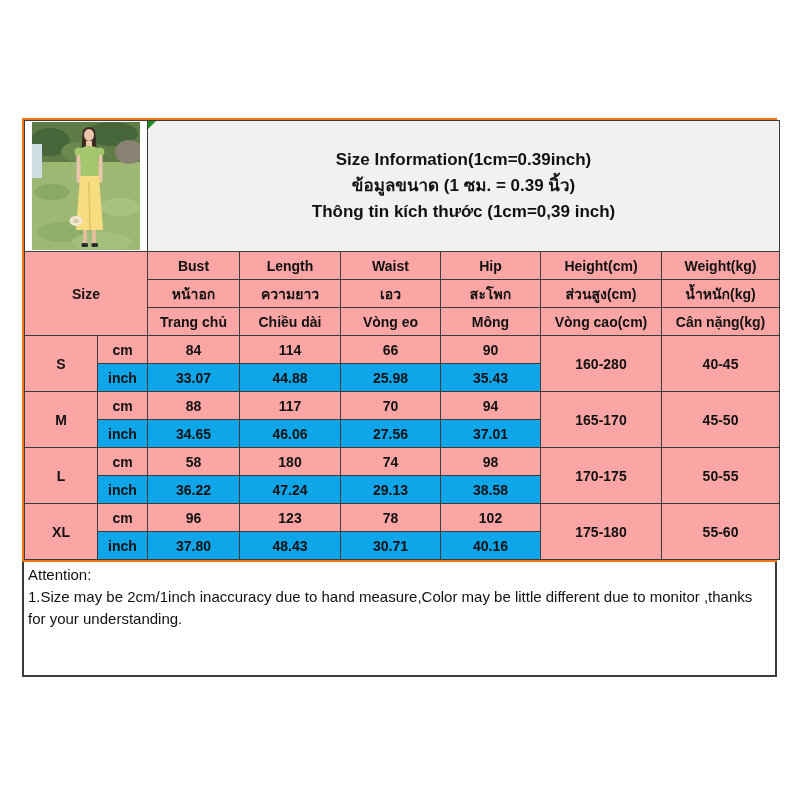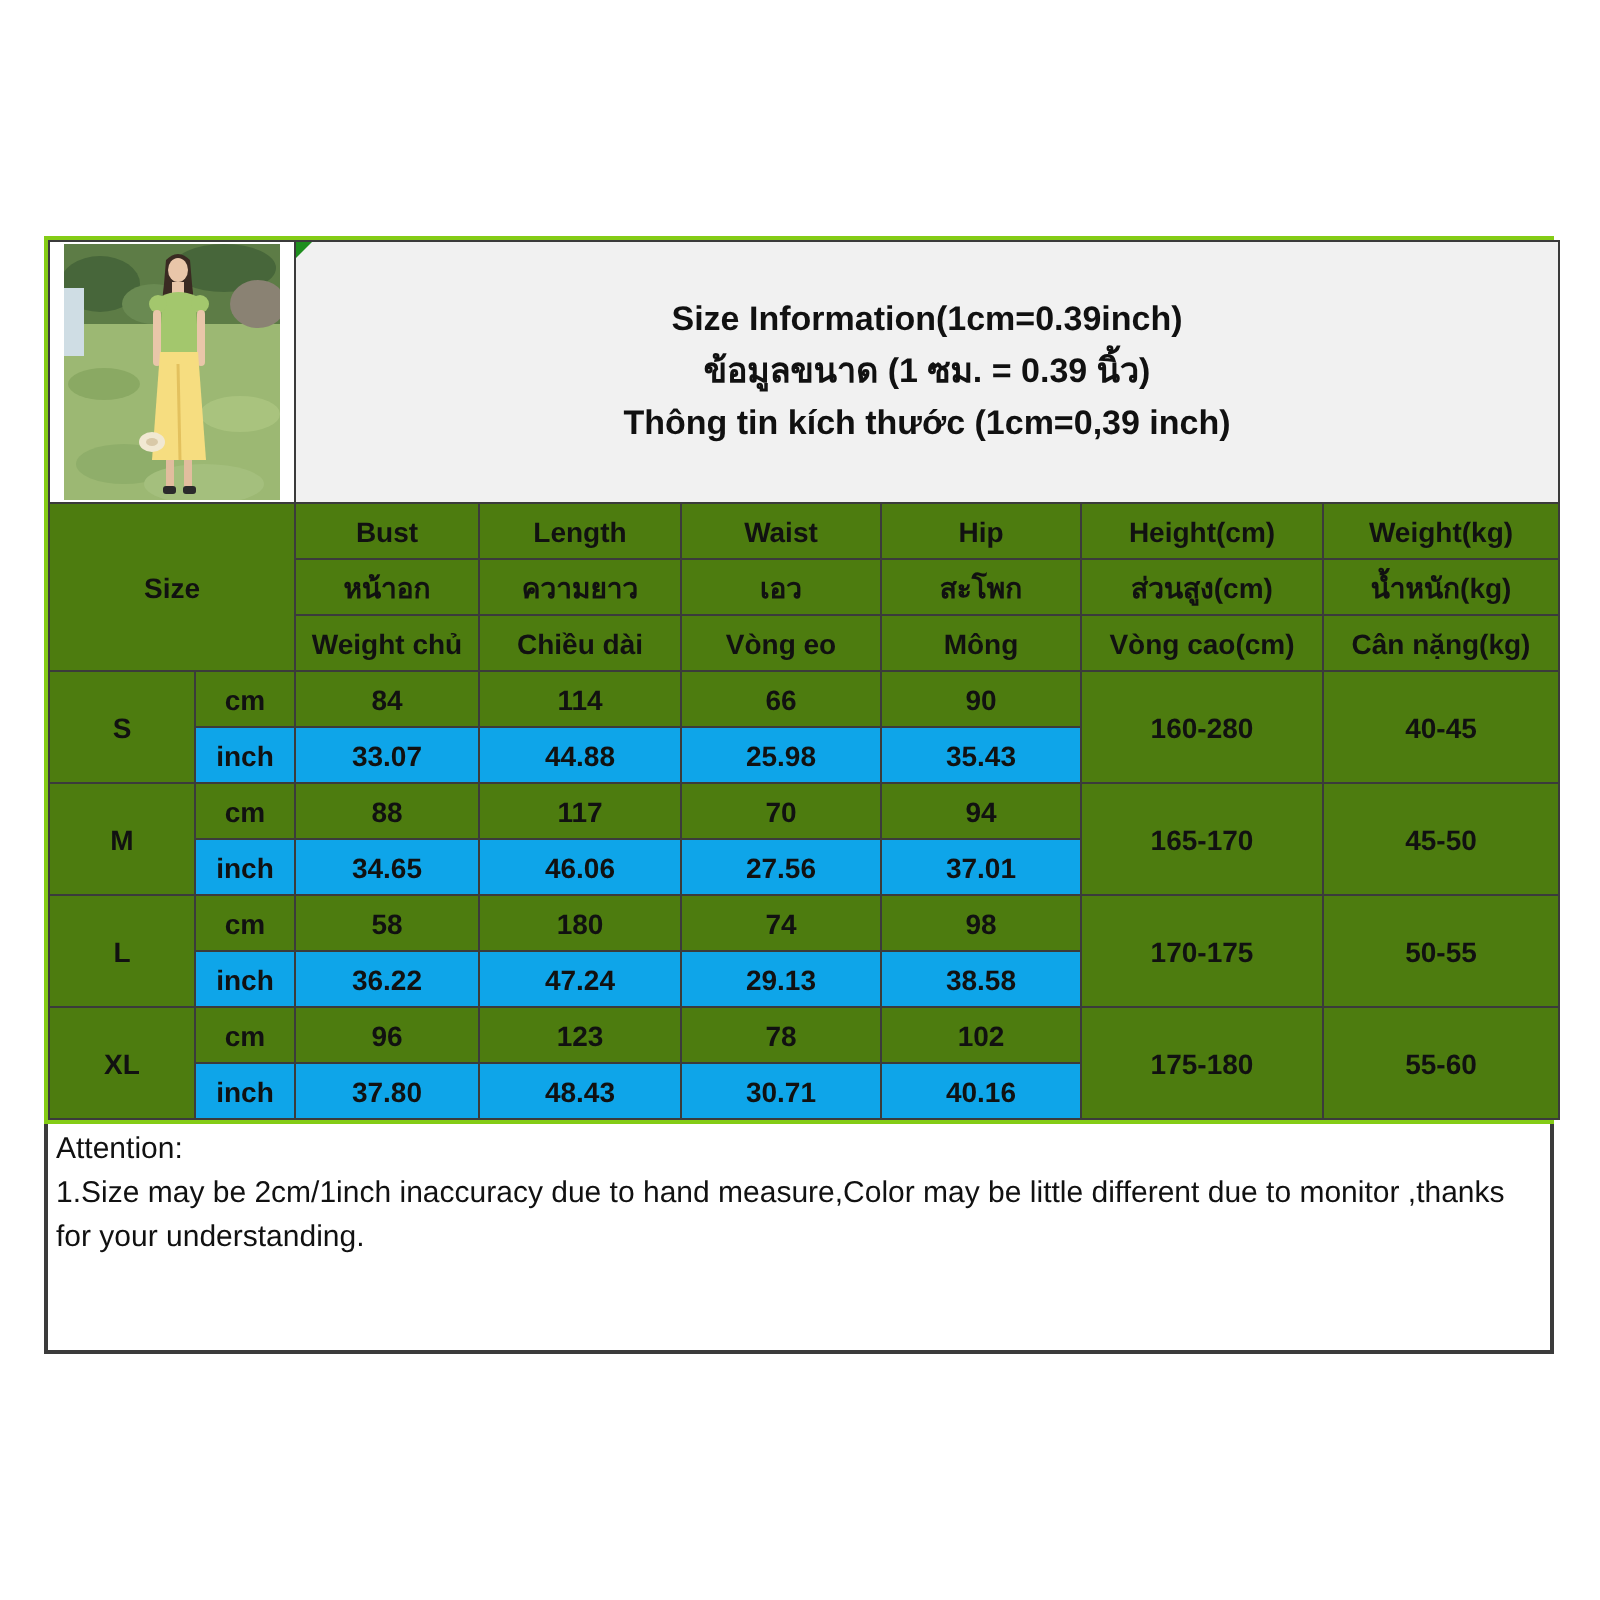--- a/index.html
+++ b/index.html
@@ -9,21 +9,21 @@
     background: #ffffff;
     font-family: "Liberation Sans", "DejaVu Sans", sans-serif;
     color: #111111;
   }
   .sheet {
     position: absolute;
     left: 22px; top: 118px;
     width: 755px;
   }
   .grid-wrap {
-    border: 2px solid #84cc16;
+    border: 2px solid #f97316;
   }
   table.size-table {
     border-collapse: collapse;
     table-layout: fixed;
     width: 100%;
   }
   table.size-table td {
     border: 1px solid #3b3b3b;
     text-align: center;
     vertical-align: middle;
@@ -34,21 +34,21 @@
   }
   col.c-size   { width: 73px; }
   col.c-unit   { width: 50px; }
   col.c-bust   { width: 92px; }
   col.c-length { width: 101px; }
   col.c-waist  { width: 100px; }
   col.c-hip    { width: 100px; }
   col.c-height { width: 121px; }
   col.c-weight { width: 118px; }
 
-  .g  { background: #4d7c0f; }   
+  .g  { background: #fca5a5; }   
   .w  { background: #0ea5e9; }   
   .tg { background: #f1f1f1; }   
 
   tr.h-row td { height: 28px; }
   tr.d-row td { height: 28px; }
 
   td.img-cell {
     background: #ffffff;
     height: 131px;
     vertical-align: middle;
@@ -154,21 +154,21 @@
       </tr>
       <tr class="h-row">
         <td class="g">หน้าอก</td>
         <td class="g">ความยาว</td>
         <td class="g">เอว</td>
         <td class="g">สะโพก</td>
         <td class="g">ส่วนสูง(cm)</td>
         <td class="g">น้ำหนัก(kg)</td>
       </tr>
       <tr class="h-row">
-        <td class="g">Weight chủ</td>
+        <td class="g">Trang chủ</td>
         <td class="g">Chiều dài</td>
         <td class="g">Vòng eo</td>
         <td class="g">Mông</td>
         <td class="g">Vòng cao(cm)</td>
         <td class="g">Cân nặng(kg)</td>
       </tr>
 
       <tr class="d-row">
         <td class="g size-lbl" rowspan="2">S</td>
         <td class="g unit-cell">cm</td>

